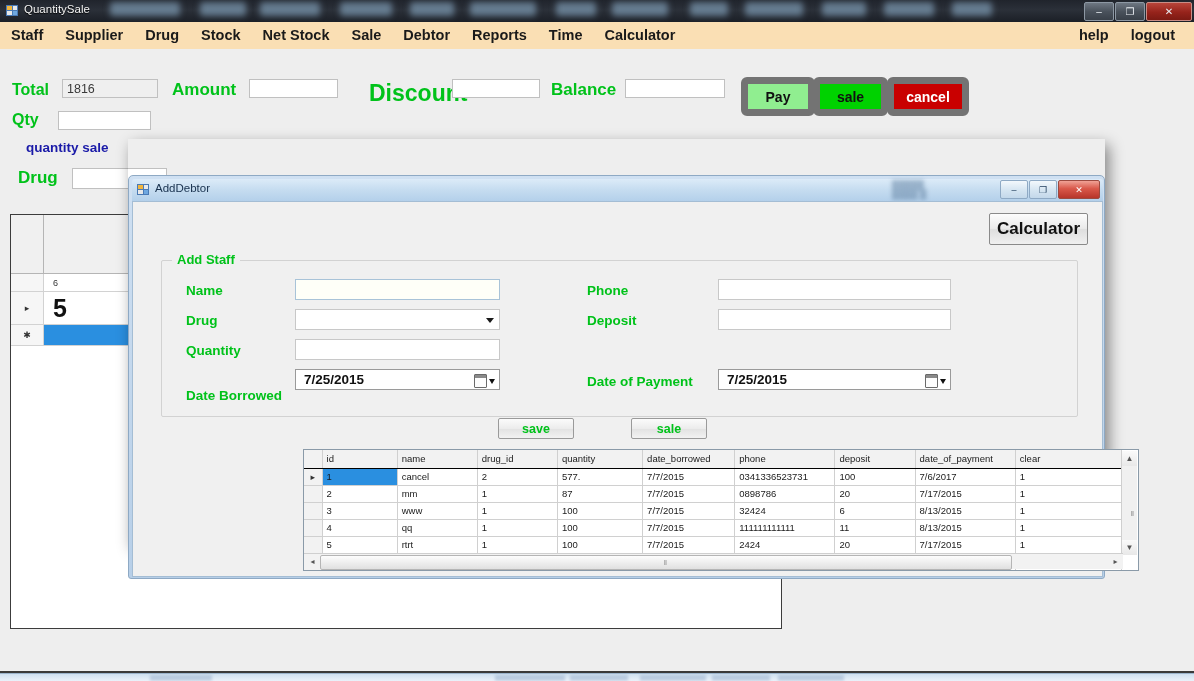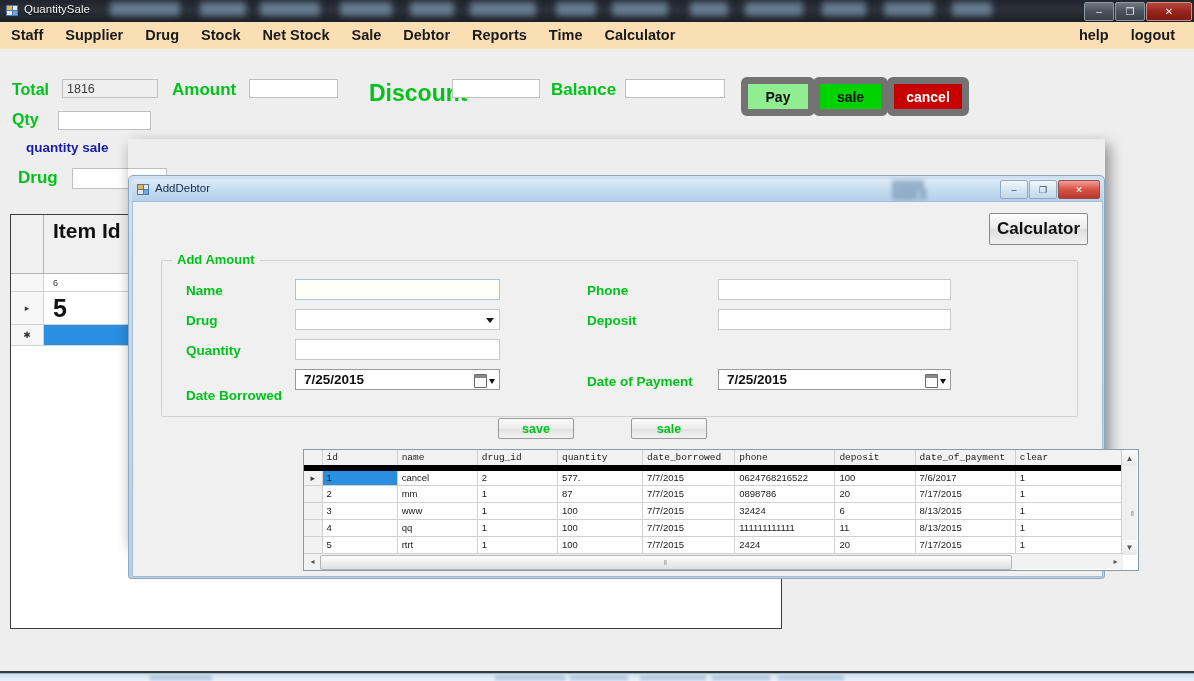--- a/index.html
+++ b/index.html
@@ -328,23 +328,22 @@
     font-size: 9.5px; font-weight: normal;
     color: #1a1a1a;
     text-align: left;
     padding: 0 0 0 4px;
     height: 17px;
     overflow: hidden; white-space: nowrap;
     box-sizing: border-box;
   }
   table.grid th {
     background: #f2f2f2;
-    border-bottom: 6px solid #000000;
+    border-bottom: 1px solid #000000;
     height: 18px;
-    font-family: Liberation Mono, monospace;
   }
   table.grid td.gut, table.grid th.gut {
     width: 18px; background: #f2f2f2; padding:0;
     text-align:center; color:#333; font-size: 9px;
   }
   td.sel-cell { background: #2a8fe0; color: #ffffff; }
   tr.empty-row td { height: 17px; }
 
   .vscroll {
     position:absolute; right: 1px; top: 1px;
@@ -458,21 +457,20 @@
     <input class="txt" style="left: 58px; top: 62px; width: 93px;" value="">
 
     <div class="lbl-blue" style="left:26px; top:91px;">quantity sale</div>
 
     <div class="lbl-green" style="left:18px; top:119px; font-size:17px;">Drug</div>
     <input class="txt" style="left: 72px; top: 119px; width: 95px; height: 21px;" value="">
 
     <div class="bg-grid">
       <div class="bg-grid-head">
         <div class="gutter"></div>
-        <div class="hcell">Item Id</div>
       </div>
       <div class="bg-row r-small">
         <div class="gutter"></div>
         <div class="cell">6</div>
       </div>
       <div class="bg-row r-big">
         <div class="gutter">▸</div>
         <div class="cell">5</div>
       </div>
       <div class="bg-row r-sel">
@@ -512,21 +510,21 @@
         <div class="dlg-wb">❐</div>
         <div class="dlg-wb close">✕</div>
       </div>
     </div>
 
     <div class="dlg-client">
 
       <div class="calc-btn">Calculator</div>
 
       <div class="groupbox">
-        <div class="gb-legend">Add Amount</div>
+        <div class="gb-legend">Add Staff</div>
 
         <div class="fld-lbl" style="left:24px; top:22px;">Name</div>
         <input class="fld name-fld" style="left: 133px; top: 18px; width: 205px;" value="">
 
         <div class="fld-lbl" style="left:24px; top:52px;">Drug</div>
         <div class="combo" style="left:133px; top:48px; width:205px;">
           <div class="arrow"></div>
         </div>
 
         <div class="fld-lbl" style="left:24px; top:82px;">Quantity</div>
@@ -589,21 +587,21 @@
             </tr>
           </thead>
           <tbody>
             <tr>
               <td class="gut">▸</td>
               <td class="sel-cell">1</td>
               <td>cancel</td>
               <td>2</td>
               <td>577.</td>
               <td>7/7/2015</td>
-              <td>0624768216522</td>
+              <td>0341336523731</td>
               <td>100</td>
               <td>7/6/2017</td>
               <td>1</td>
             </tr>
             <tr>
               <td class="gut"></td>
               <td>2</td>
               <td>mm</td>
               <td>1</td>
               <td>87</td>

